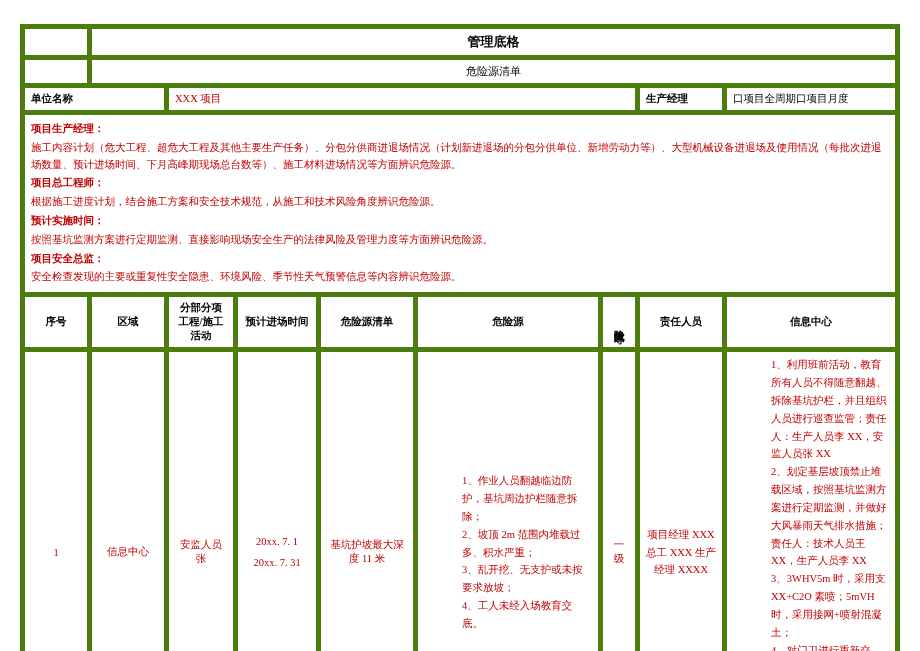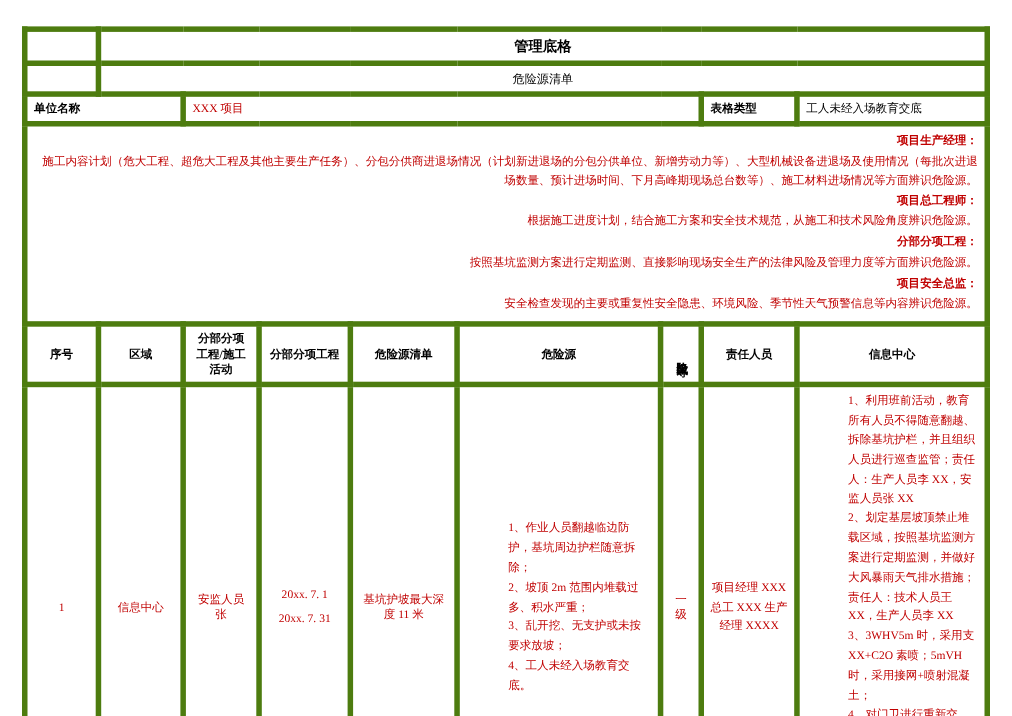--- a/index.html
+++ b/index.html
@@ -35,21 +35,21 @@
       font-size: 11px;
       padding: 4px;
     }
     .label-bold { font-weight: bold; }
     .center { text-align: left; }
     .red { color: #c00000; }
     .roles-cell {
       border-top: 1px solid #000;
       padding: 6px 8px;
     }
-    .roles-cell p { margin: 2px 0; line-height: 1.6; text-align: right; }
+    .roles-cell p { margin: 2px 0; line-height: 1.6; }
     .role-title { font-weight: bold; }
     .data-table th, .data-table td {
       font-size: 10.5px;
       text-align: center;
     }
     .data-table .txt-left { text-align: left; vertical-align: middle; line-height:1.7;padding-left:44px; }
     .vlabel {
       writing-mode: vertical-rl;
       text-orientation: upright;
       letter-spacing: 1px;
@@ -79,42 +79,42 @@
     </tr>
 
     <tr>
       <td class="title-row-left">&nbsp;</td>
       <td colspan="9" class="subtitle-cell">危险源清单</td>
     </tr>
 
     <tr>
       <td colspan="2" class="center label-bold">单位名称</td>
       <td colspan="5" class="center red">XXX 项目</td>
-      <td class="center label-bold">表格类型</td>
-      <td colspan="2" class="center">工人未经入场教育交底</td>
+      <td class="center label-bold">生产经理</td>
+      <td colspan="2" class="center">口项目全周期口项目月度</td>
     </tr>
 
     <tr>
       <td colspan="10" class="roles-cell red">
         <p><span class="role-title">项目生产经理：</span></p>
         <p>施工内容计划（危大工程、超危大工程及其他主要生产任务）、分包分供商进退场情况（计划新进退场的分包分供单位、新增劳动力等）、大型机械设备进退场及使用情况（每批次进退场数量、预计进场时间、下月高峰期现场总台数等）、施工材料进场情况等方面辨识危险源。</p>
         <p><span class="role-title">项目总工程师：</span></p>
         <p>根据施工进度计划，结合施工方案和安全技术规范，从施工和技术风险角度辨识危险源。</p>
-        <p><span class="role-title">分部分项工程：</span></p>
+        <p><span class="role-title">预计实施时间：</span></p>
         <p>按照基坑监测方案进行定期监测、直接影响现场安全生产的法律风险及管理力度等方面辨识危险源。</p>
         <p><span class="role-title">项目安全总监：</span></p>
         <p>安全检查发现的主要或重复性安全隐患、环境风险、季节性天气预警信息等内容辨识危险源。</p>
       </td>
     </tr>
 
     <tr class="data-table">
       <th class="col-seq">序号</th>
       <th class="col-area">区域</th>
       <th class="col-act">分部分项工程/施工活动</th>
-      <th class="col-time">分部分项工程</th>
+      <th class="col-time">预计进场时间</th>
       <th class="col-param">危险源清单</th>
       <th class="col-src">危险源</th>
       <th class="col-grade"><span class="vlabel">险级风等</span></th>
       <th class="col-resp">责任人员</th>
       <th class="col-ctrl" colspan="2">信息中心</th>
     </tr>
 
     <tr class="data-table">
       <td class="red center">1</td>
       <td class="red center">信息中心</td>

